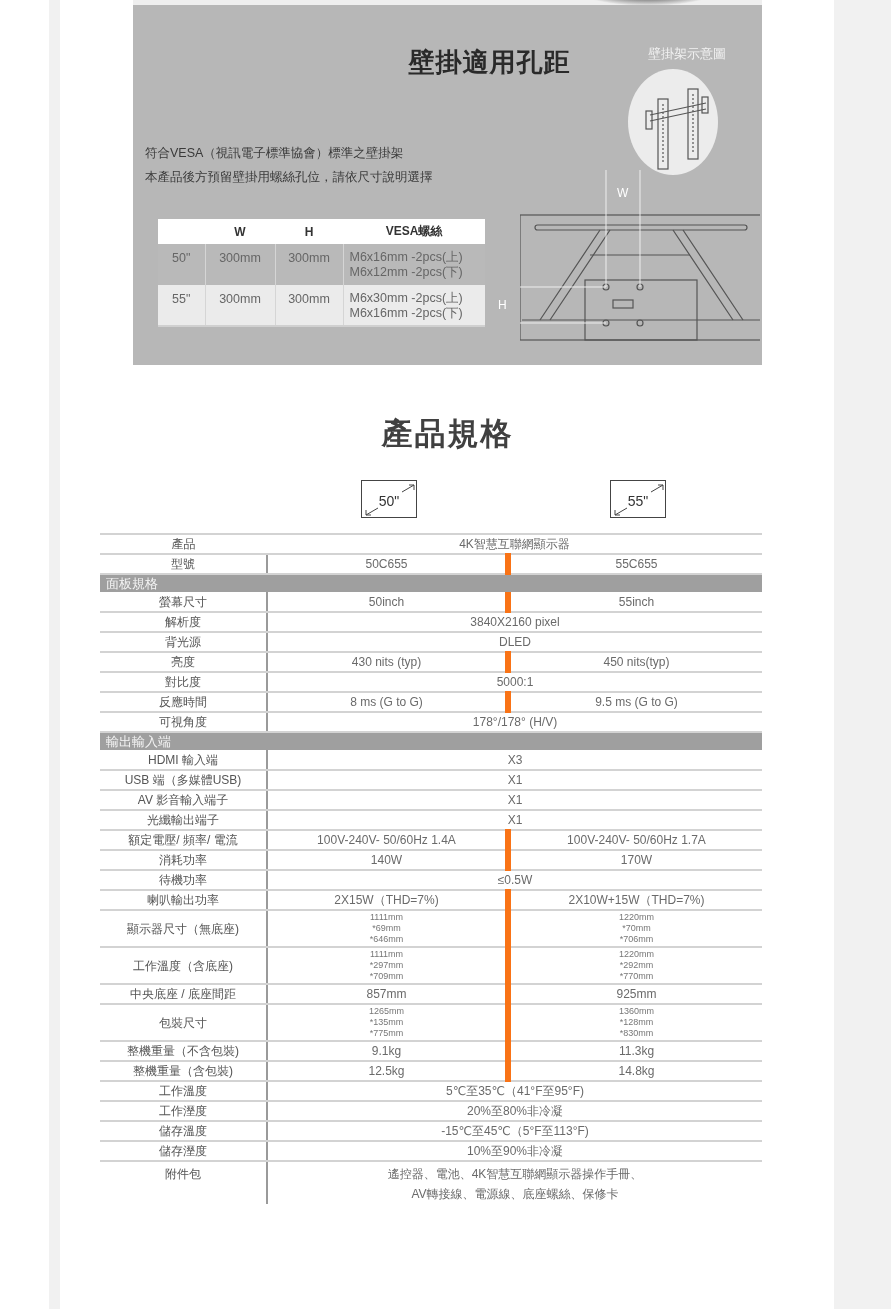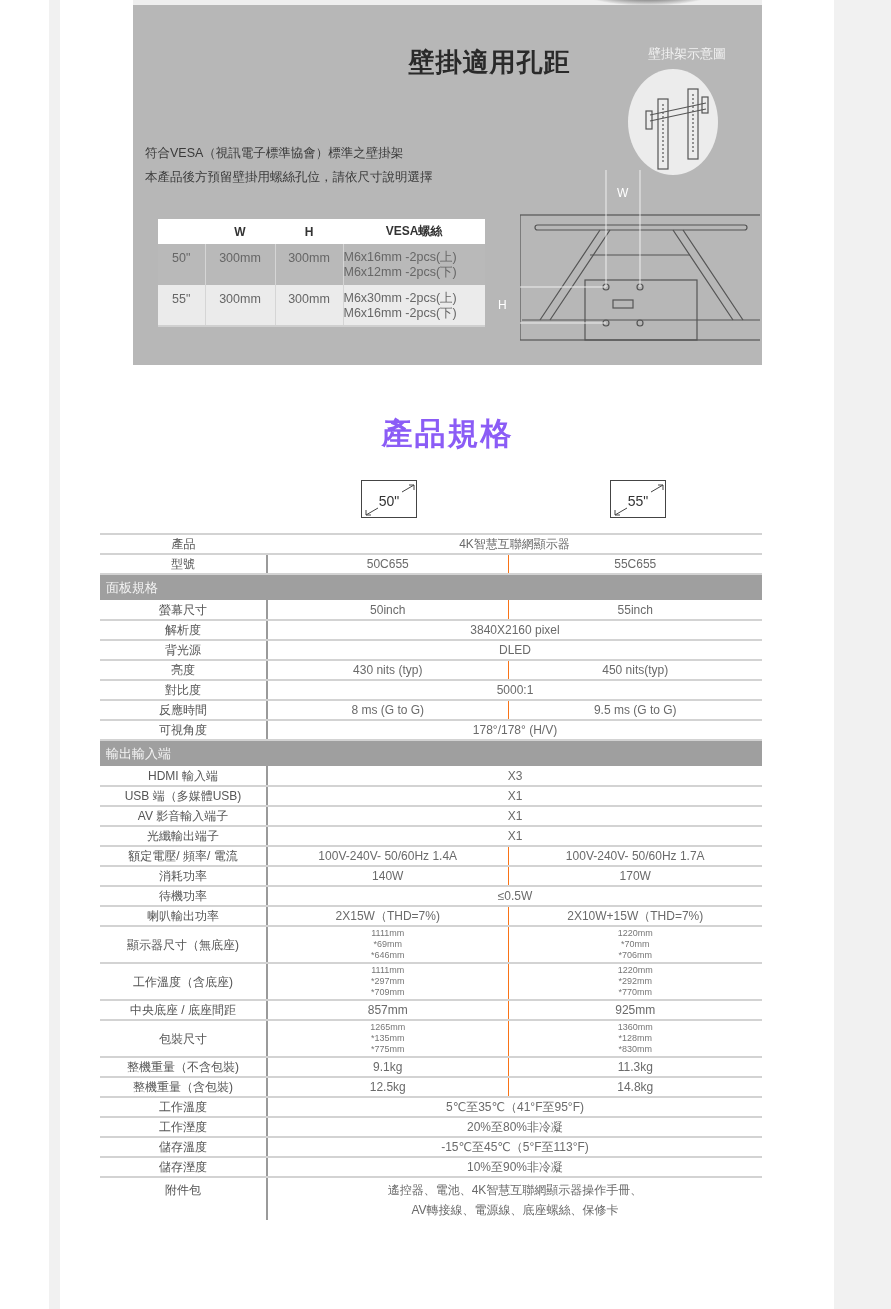--- a/index.html
+++ b/index.html
@@ -17,39 +17,39 @@
   
   .vesa { position: absolute; left: 133px; top: 5px; width: 629px; height: 360px; background: #b7b7b7; }
   .vesa-title { position: absolute; left: 0; width: 100%; top: 40px; text-align: center; font-size: 26px; font-weight: bold; color: #2a2a2a; letter-spacing: 1px; margin-left: 42px; }
   .mount-caption { position: absolute; left: 515px; top: 40px; font-size: 13px; color: #f2f2f2; }
   .mount-circle { position: absolute; left: 495px; top: 64px; width: 90px; height: 106px; border-radius: 50%; background: #ececec; }
   .vesa-desc { position: absolute; left: 12px; top: 136px; font-size: 12.5px; color: #3a3a3a; line-height: 24px; }
 
   .vesa-table { position: absolute; left: 25px; top: 214px; width: 327px; border-collapse: collapse; font-size: 12.5px; }
   .vesa-table th { background: #ffffff; color: #333; height: 25px; font-weight: bold; font-size: 12px; }
   .vesa-table td { color: #666; vertical-align: top; padding-top: 7px; height: 41px; border-right: 1px solid #d5d5d5; text-align: center; }
-  .vesa-table td:last-child { border-right: none; text-align: left; line-height: 15px; padding-top: 6px; }
+  .vesa-table td:last-child { border-right: none; text-align: left; padding-left: 6px; line-height: 15px; padding-top: 6px; }
   .vesa-table tr.r0 td { background: #b9b9b9; }
   .vesa-table tr.r1 td { background: #ebebeb; border-bottom: 2px solid #d0d0d0; }
 
   .tv-diagram { position: absolute; left: 387px; top: 165px; }
   .tv-label { position: absolute; font-size: 12px; color: #fff; }
 
   
-  .spec-title { position: absolute; left: 133px; top: 413px; width: 629px; text-align: center; font-size: 31px; font-weight: bold; color: #8b5cf6; letter-spacing: 2px; }
+  .spec-title { position: absolute; left: 133px; top: 413px; width: 629px; text-align: center; font-size: 31px; font-weight: bold; color: #404040; letter-spacing: 2px; }
   .size-badge { position: absolute; top: 480px; width: 56px; height: 38px; border: 1.5px solid #444; background: #fff; }
   .size-badge span { position: absolute; left: 0; width: 100%; top: 12px; text-align: center; font-size: 14px; color: #333; }
   .size-badge svg { position: absolute; left: 0; top: 0; }
 
   
   .spec { position: absolute; left: 100px; top: 533px; width: 662px; border-collapse: collapse; table-layout: fixed; font-size: 12px; }
   .spec td { text-align: center; color: #6a6a6a; border-bottom: 2px solid #d3d3d3; height: 20px; line-height: 16px; padding: 0 2px; }
   .spec td.lbl { color: #555; border-right: 2px solid #9a9a9a; white-space: nowrap; }
-  .spec td.v1 { border-right: 1px solid #f97316; }
-  .spec tr.sec td { background: #9f9f9f; color: #f4f4f4; text-align: left; padding-left: 6px; height: 26px; font-size: 13px; border-bottom: none; }
+  .spec td.v1 { border-right: 6px solid #f97316; }
+  .spec tr.sec td { background: #9f9f9f; color: #f4f4f4; text-align: left; padding-left: 6px; height: 18px; font-size: 13px; border-bottom: none; }
   .spec tr.tall td.val { font-size: 9px; line-height: 11px; color: #777; }
   .spec tr.tall td { height: 37px; }
   .spec tr.top-line td { border-top: 2px solid #d3d3d3; }
   .spec tr.last td { border-bottom: none; vertical-align: top; padding-top: 2px; line-height: 20px; }
 </style>
 </head>
 <body>
 
 <div class="side-left"></div>
 <div class="side-right"></div>

